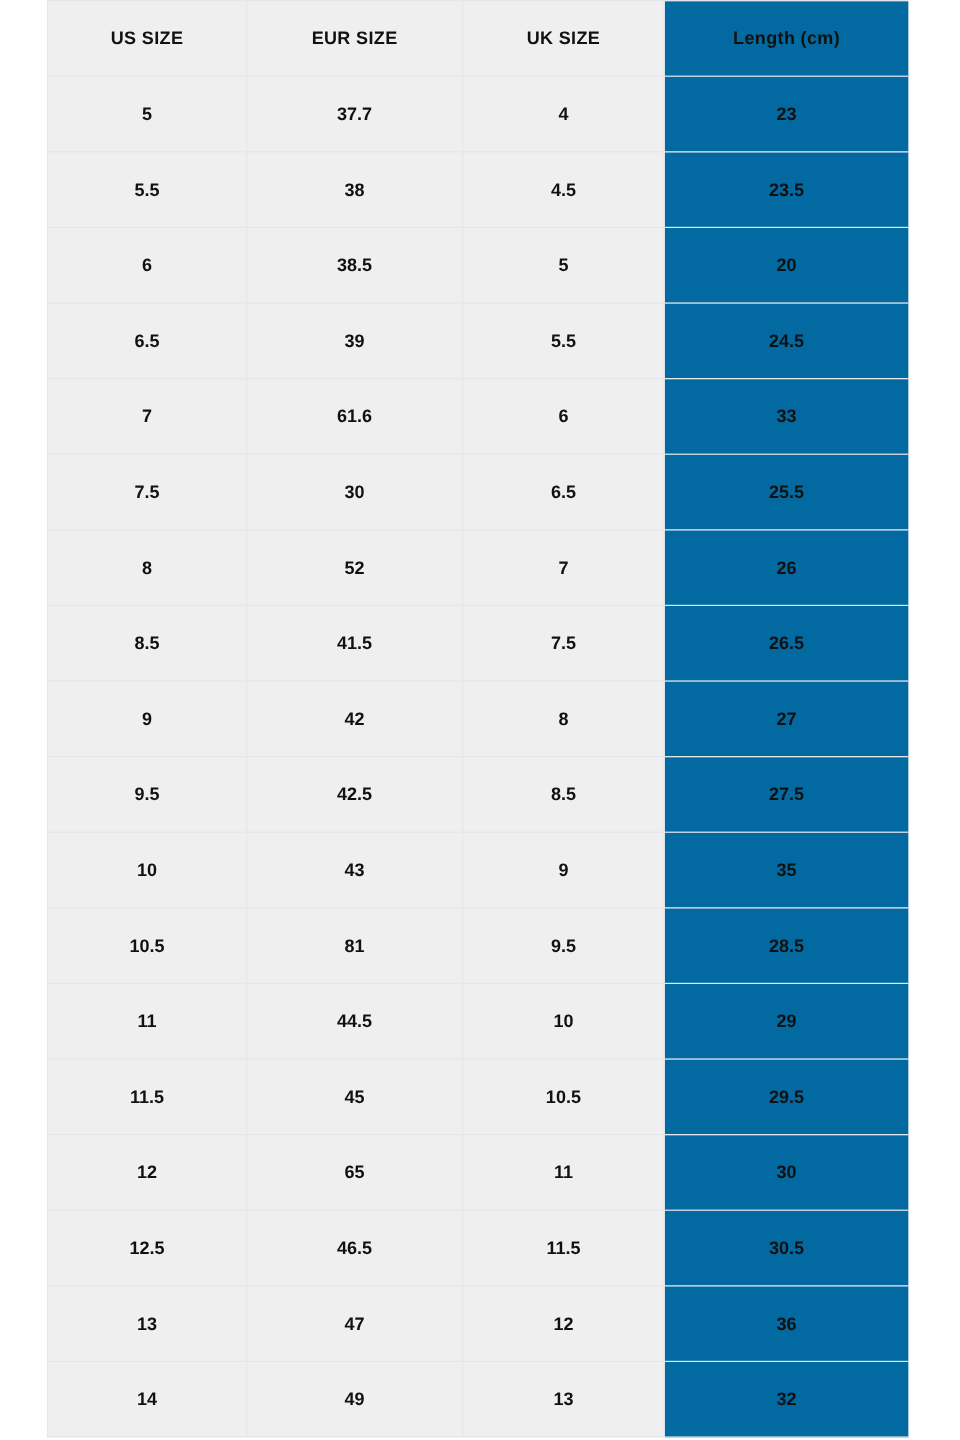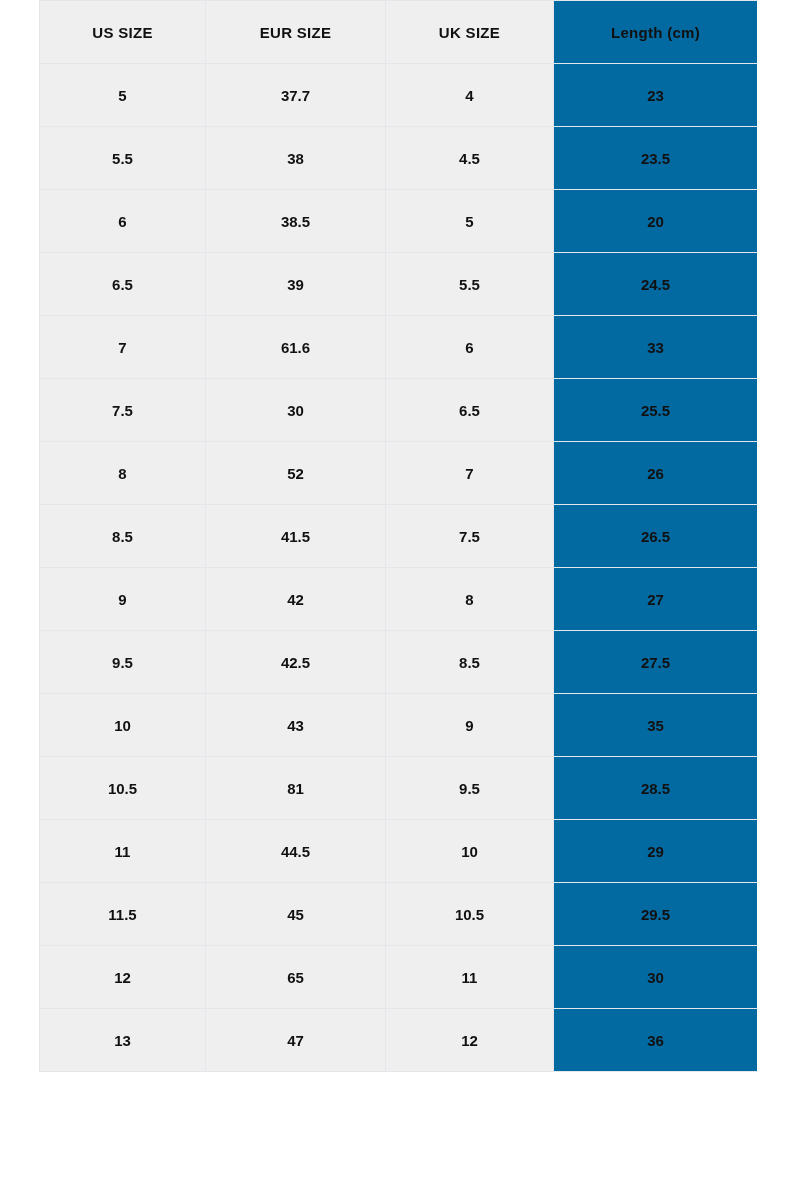--- a/index.html
+++ b/index.html
@@ -171,20 +171,32 @@
           <td>10.5</td>
           <td class="len-cell">29.5</td>
         </tr>
         <tr>
           <td>12</td>
           <td>65</td>
           <td>11</td>
           <td class="len-cell">30</td>
         </tr>
         <tr>
+          <td>12.5</td>
+          <td>46.5</td>
+          <td>11.5</td>
+          <td class="len-cell">30.5</td>
+        </tr>
+        <tr>
           <td>13</td>
           <td>47</td>
           <td>12</td>
           <td class="len-cell">36</td>
         </tr>
+        <tr>
+          <td>14</td>
+          <td>49</td>
+          <td>13</td>
+          <td class="len-cell">32</td>
+        </tr>
       </tbody>
   </table>
 </div>
 
 </body></html>

